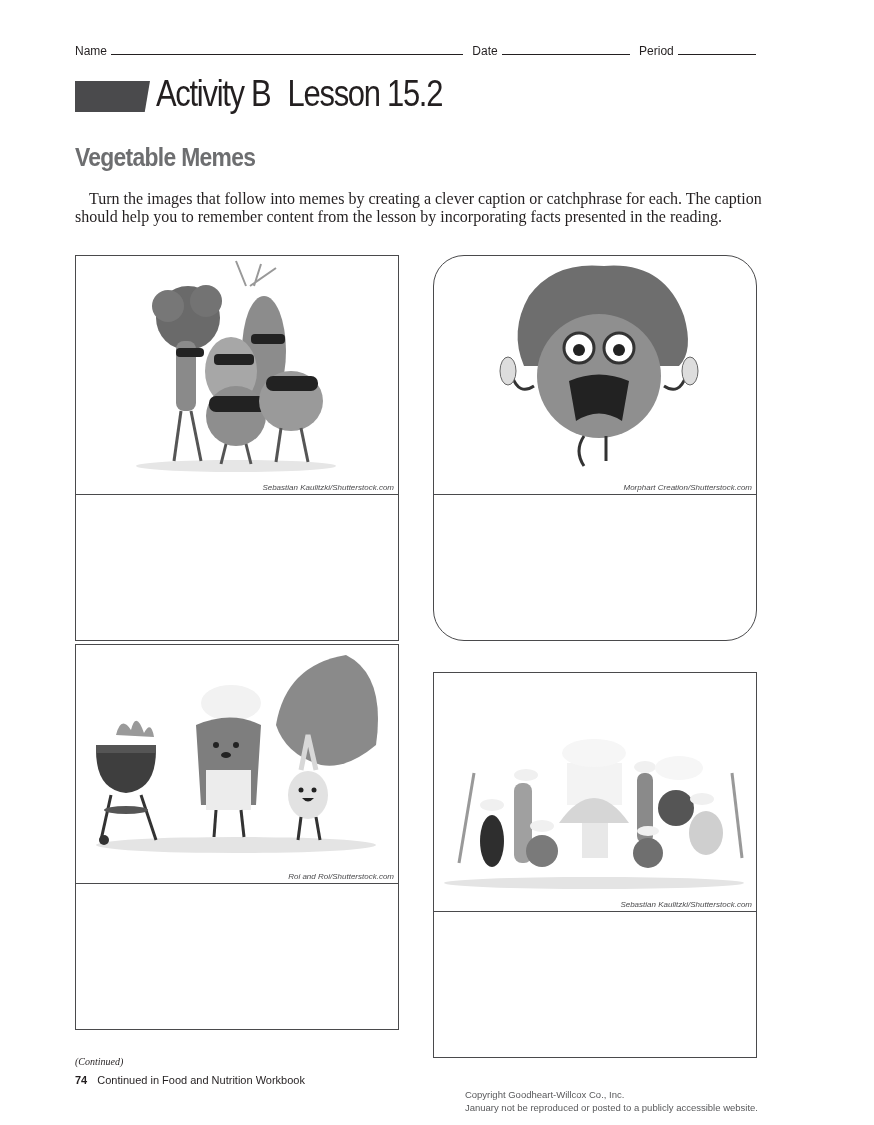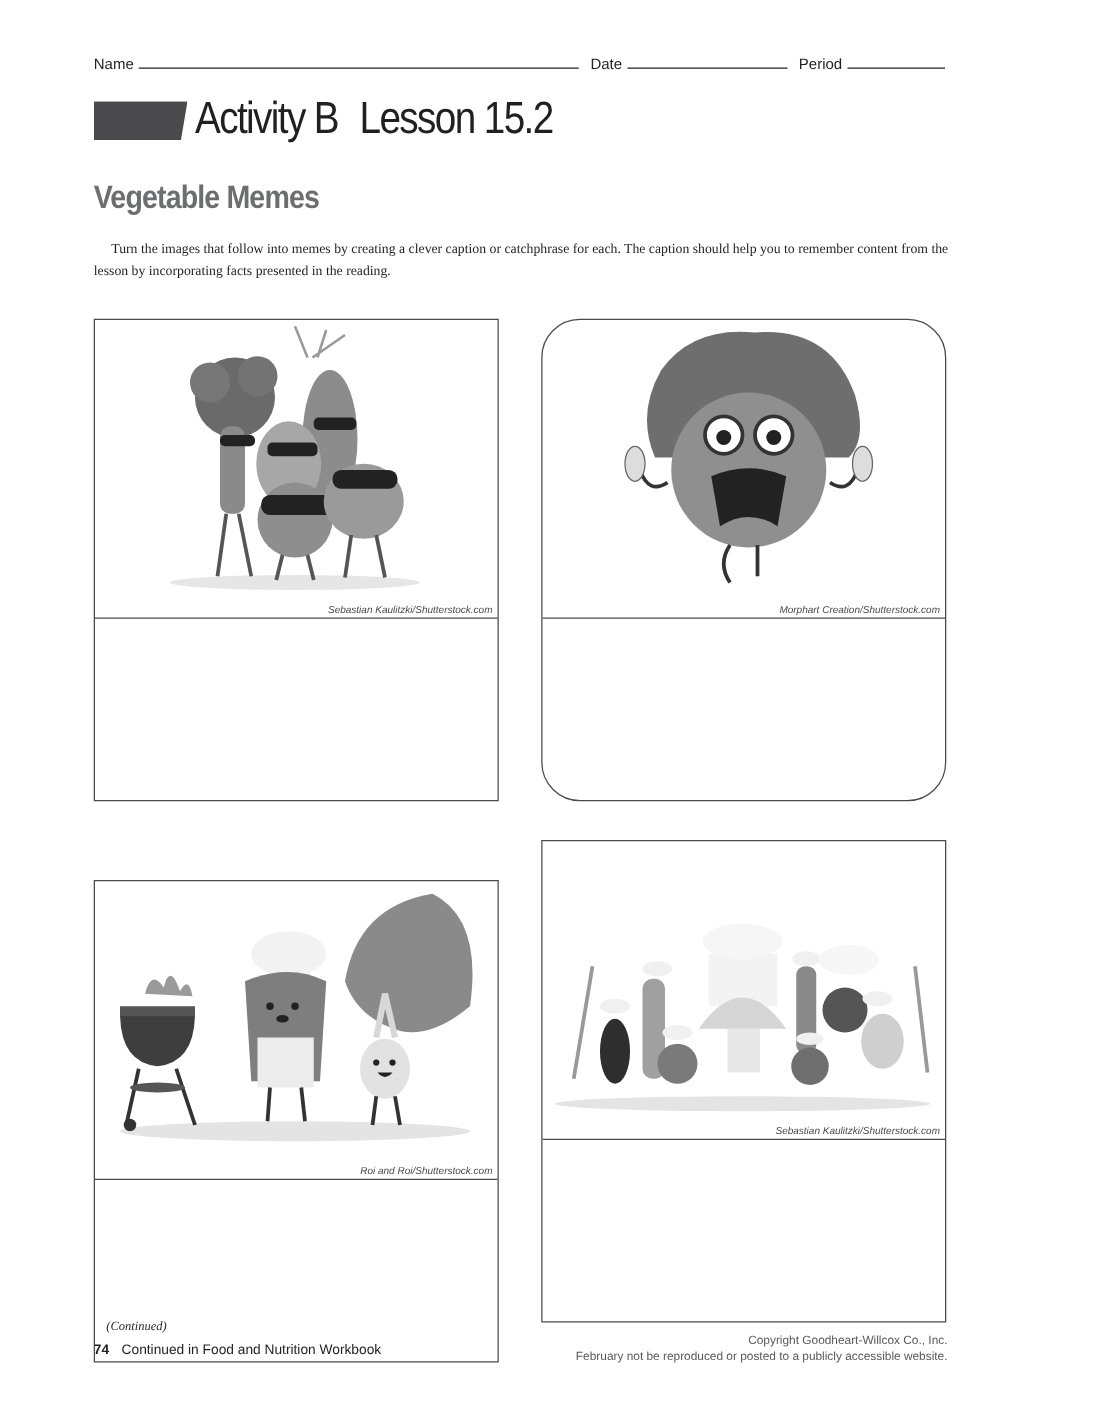--- a/index.html
+++ b/index.html
@@ -4,30 +4,30 @@
 <style>
   html, body { margin: 0; padding: 0; background: #ffffff; }
   body { width: 874px; height: 1125px; position: relative; overflow: hidden; font-family: "Liberation Serif", serif; color: #231f20; }
   .abs { position: absolute; }
   .header-line { left: 75px; top: 44px; width: 690px; font-size: 12px; font-family: Liberation Sans, sans-serif; color: #231f20; white-space: nowrap; }
   .header-line .fill { display: inline-block; border-bottom: 1px solid #231f20; height: 10px; vertical-align: baseline; margin: 0 6px 0 4px; }
   .title-bar { left: 75px; top: 81px; width: 75px; height: 31px; background: #4a4a4c; clip-path: polygon(0 0, 100% 0, 93% 100%, 0 100%); }
   .title { left: 156px; top: 73px; font-family: "Liberation Sans", sans-serif; font-size: 36px; color: #231f20; letter-spacing: -1.5px; transform: scaleX(0.86); transform-origin: left top; white-space: nowrap; }
   .title span + span { margin-left: 20px; }
   .subtitle { left: 75px; top: 142px; font-family: "Liberation Sans", sans-serif; font-weight: bold; font-size: 26px; color: #6d6e70; letter-spacing: -0.8px; transform: scaleX(0.88); transform-origin: left top; white-space: nowrap; }
-  .instructions { left: 75px; top: 190px; width: 690px; font-size: 11px; line-height: 18px; text-indent: 14px; }
+  .instructions { left: 75px; top: 190px; width: 690px; font-size: 16px; line-height: 18px; text-indent: 14px; }
   .card { width: 324px; border: 1px solid #4a4a4c; box-sizing: border-box; background: #fff; }
   .card .image-area { position: relative; height: 238px; border-bottom: 1px solid #4a4a4c; overflow: hidden; }
   .card .write-area { height: 145px; }
   .credit { position: absolute; right: 4px; bottom: 2px; font-family: "Liberation Sans", sans-serif; font-style: italic; font-size: 8px; color: #4a4a4c; margin-top: 37px; }
   .card svg { position: absolute; left: 0; top: 0; }
-  .continued { left: 85px; top: 1056px; font-size: 10px; font-style: italic; text-align: right; }
+  .continued { left: 75px; top: 1056px; font-size: 10px; font-style: italic; text-align: right; }
   .footer-left { left: 75px; top: 1074px; font-family: "Liberation Sans", sans-serif; font-size: 11px; white-space: nowrap; }
   .footer-left .pg { font-weight: bold; margin-right: 10px; text-align: center; }
-  .footer-right { right: 116px; top: 1066px; text-align: right; font-family: "Liberation Sans", sans-serif; font-size: 9.5px; color: #58595b; line-height: 13px; }
+  .footer-right { right: 116px; top: 1088px; font-family: "Liberation Sans", sans-serif; font-size: 9.5px; color: #58595b; line-height: 13px; }
 </style>
 </head>
 <body>
 
 <div class="abs header-line">
   <span>Name</span><span class="fill" style="width:352px"></span>
   <span>Date</span><span class="fill" style="width:128px"></span>
   <span>Period</span><span class="fill" style="width:78px"></span>
 </div>
 
@@ -85,21 +85,21 @@
       <ellipse cx="74" cy="115" rx="8" ry="14" fill="#ddd" stroke="#666"></ellipse>
       <ellipse cx="256" cy="115" rx="8" ry="14" fill="#ddd" stroke="#666"></ellipse>
       <path d="M150 180 Q140 195 150 210" stroke="#333" stroke-width="3" fill="none"></path>
       <line x1="172" y1="180" x2="172" y2="205" stroke="#333" stroke-width="3"></line>
     </svg>
     <span class="credit">Morphart Creation/Shutterstock.com</span>
   </div>
   <div class="write-area"></div>
 </div>
 
-<div class="abs card" style="left:75px; top:704px;">
+<div class="abs card" style="left:75px; top:644px;">
   <div class="image-area">
     <svg width="322" height="238">
       <ellipse cx="160" cy="200" rx="140" ry="8" fill="#e4e4e4"></ellipse>
       <path d="M40 90 Q45 70 55 85 Q60 65 68 88 Q75 75 78 92 Z" fill="#9a9a9a"></path>
       <path d="M20 105 L80 105 Q80 145 50 148 Q20 145 20 105 Z" fill="#3e3e3e"></path>
       <rect x="20" y="100" width="60" height="8" fill="#555"></rect>
       <line x1="35" y1="150" x2="25" y2="195" stroke="#333" stroke-width="3"></line>
         <line x1="65" y1="150" x2="80" y2="195" stroke="#333" stroke-width="3"></line>
       <ellipse cx="50" cy="165" rx="22" ry="4" fill="#555"></ellipse>
         <circle cx="28" cy="195" r="5" fill="#333"></circle>
@@ -156,14 +156,14 @@
 </div>
 
 <div class="abs continued">(Continued)</div>
 
 <div class="abs footer-left">
   <span class="pg">74</span><span>Continued in Food and Nutrition Workbook</span>
 </div>
 
 <div class="abs footer-right">
   <div>Copyright Goodheart-Willcox Co., Inc.</div>
-  <div>February not be reproduced or posted to a publicly accessible website.</div>
+  <div>January not be reproduced or posted to a publicly accessible website.</div>
 </div>
 
 </body></html>

